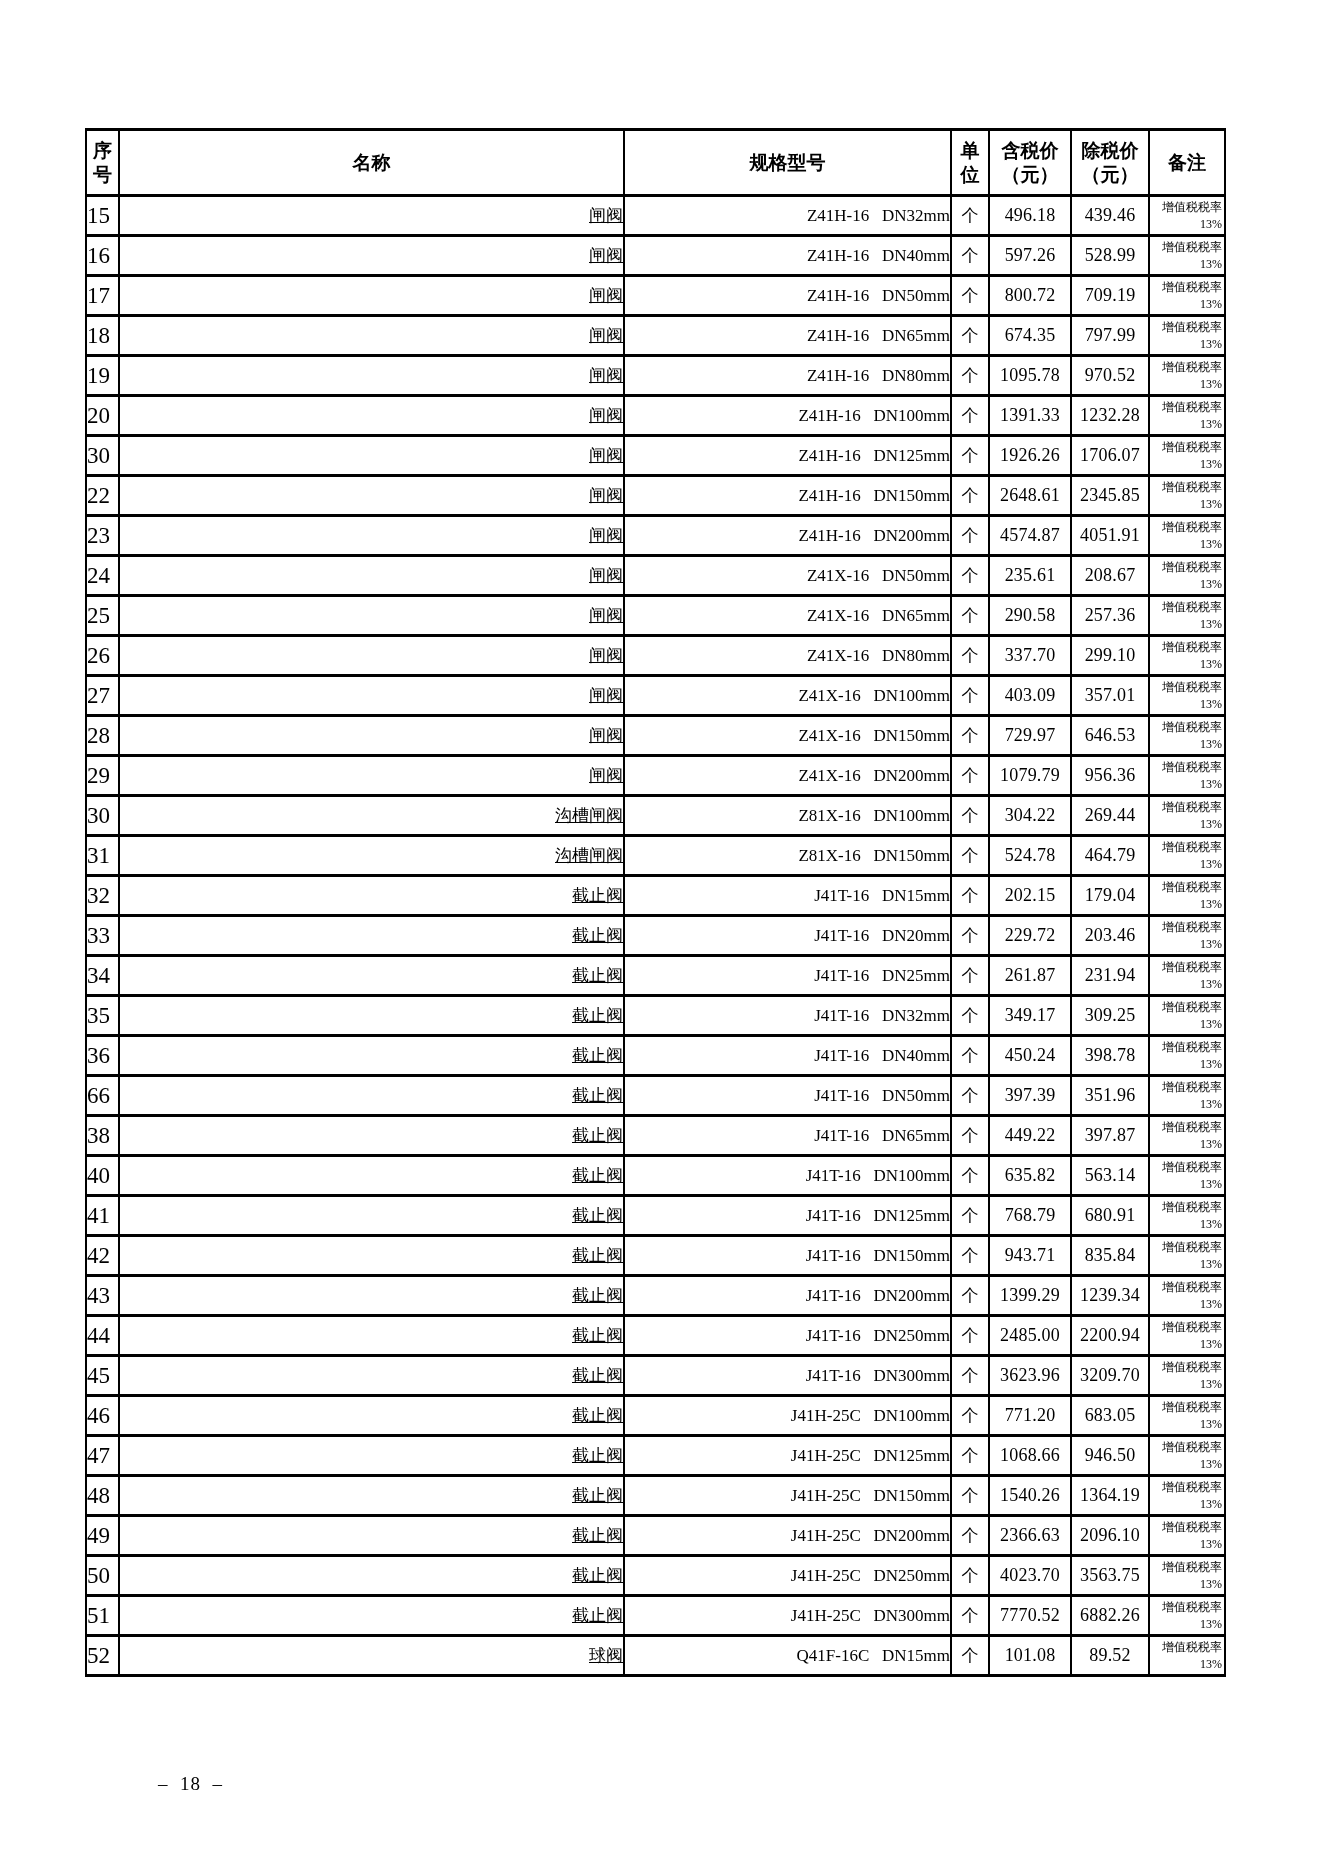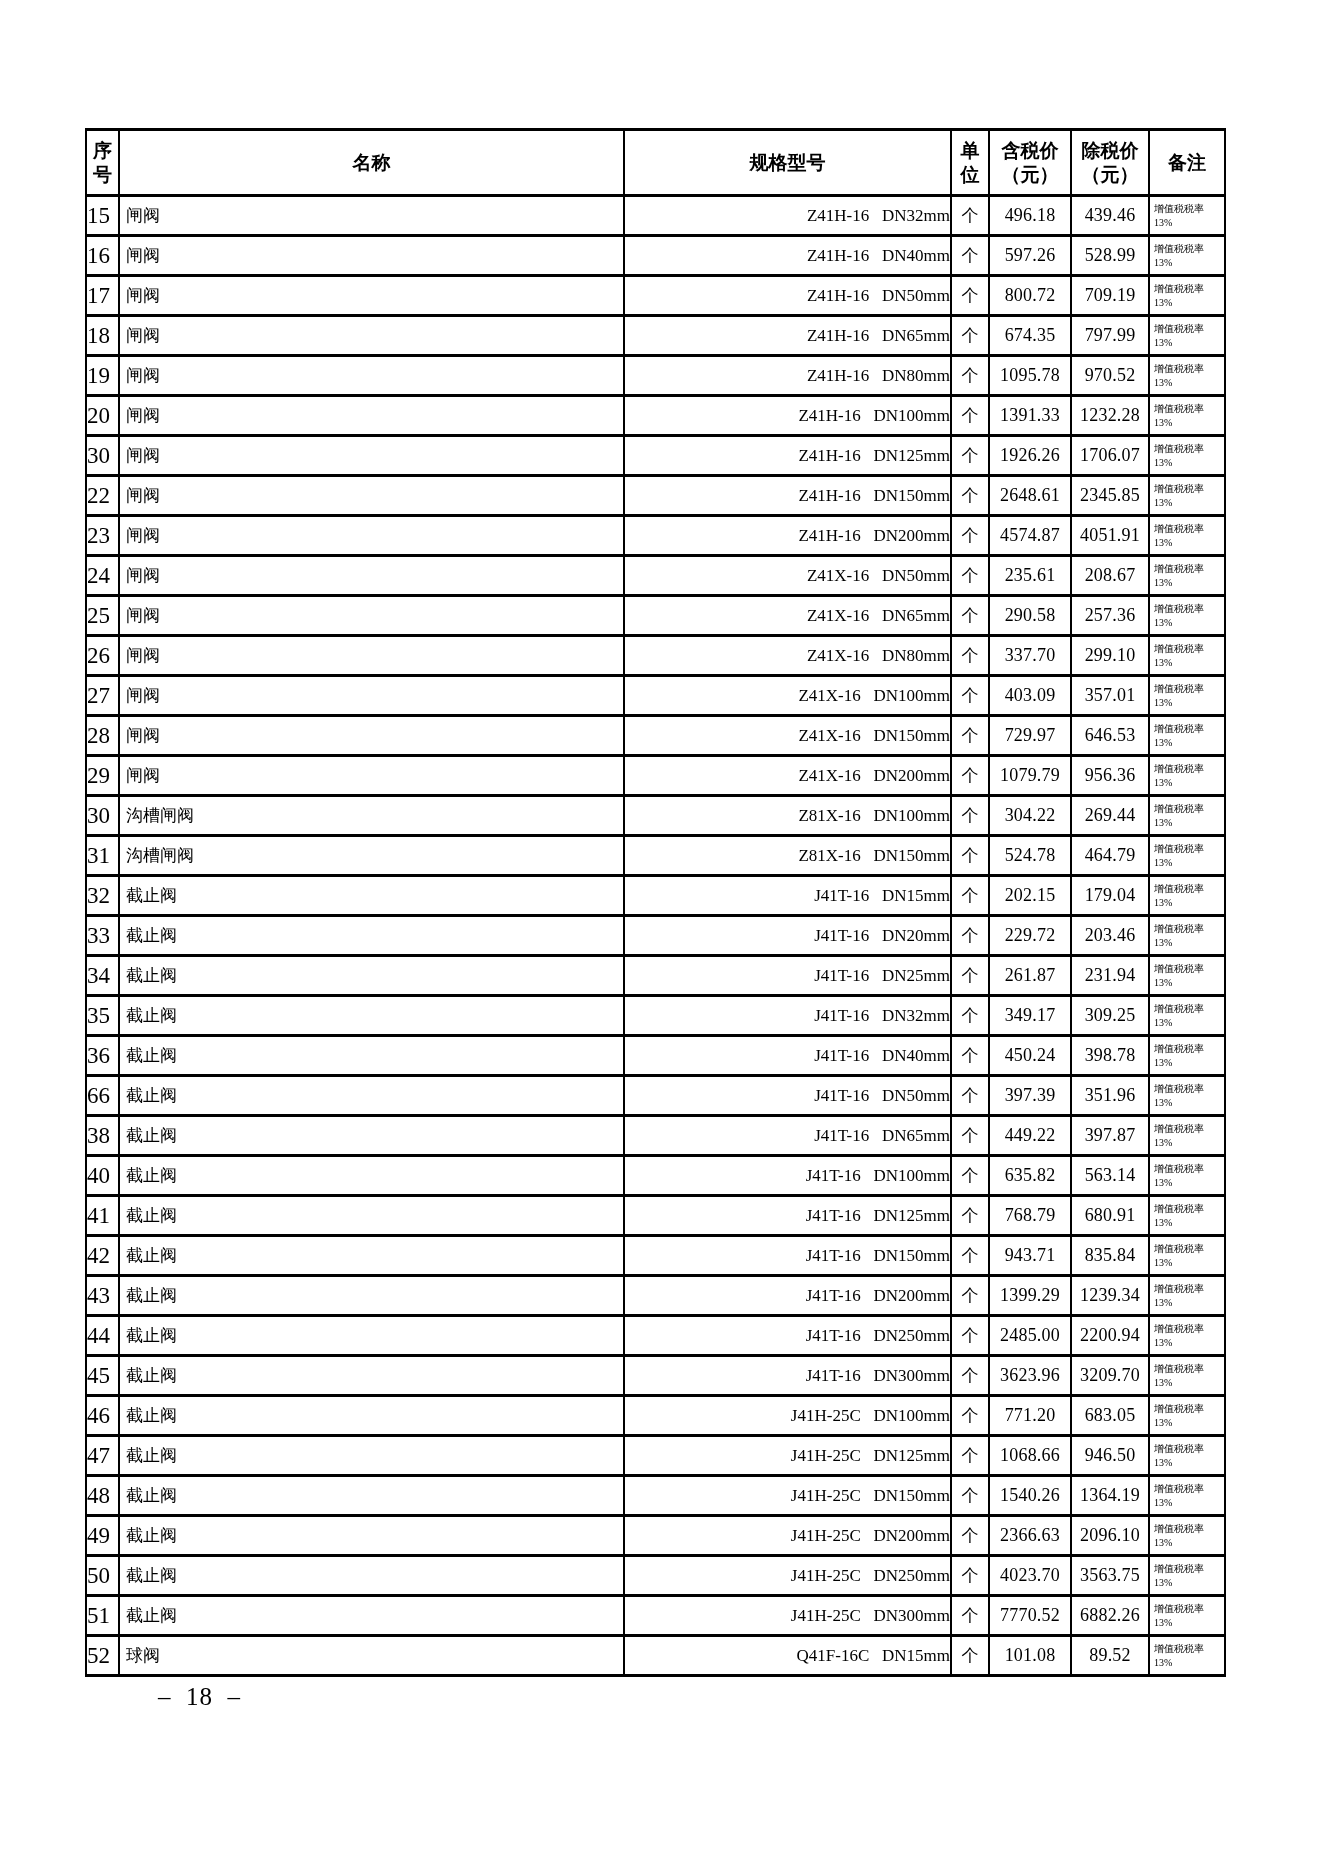--- a/index.html
+++ b/index.html
@@ -47,54 +47,55 @@
     white-space: pre-line;
     line-height: 1.25;
     padding: 0;
   }
   td.c-idx {
     text-align: left;
     font-size: 23px;
     padding: 0;
   }
   td.c-name {
-    text-align: left;
+    text-align: right;
     font-size: 17px;
     padding: 0 0 0 6px;
+    text-decoration: underline;
   }
   td.c-spec {
     text-align: right;
     font-size: 17px;
     padding: 0 0 0 7px;
     white-space: pre;
   }
   td.c-unit {
     text-align: center;
     font-size: 17px;
     padding: 0;
   }
   td.c-incl, td.c-excl {
     text-align: center;
     font-size: 18px;
     padding: 0;
     letter-spacing: 0.2px;
   }
   td.c-remark {
-    font-size: 10px;
+    font-size: 12px;
     line-height: 1.35;
     padding: 2px 2px 2px 4px;
-    text-align: left;
+    text-align: right;
     font-family: Liberation Serif, serif;
   }
   td.c-remark .r1, td.c-remark .r2 { display: block; }
   .page-number {
     position: absolute;
     left: 158px;
-    top: 1683px;
-    font-size: 25px;
+    top: 1773px;
+    font-size: 19px;
     letter-spacing: 1px;
     white-space: pre;
   }
 </style>
 </head>
 <body>
 
 <div class="sheet">
 
   <table class="price-table">

